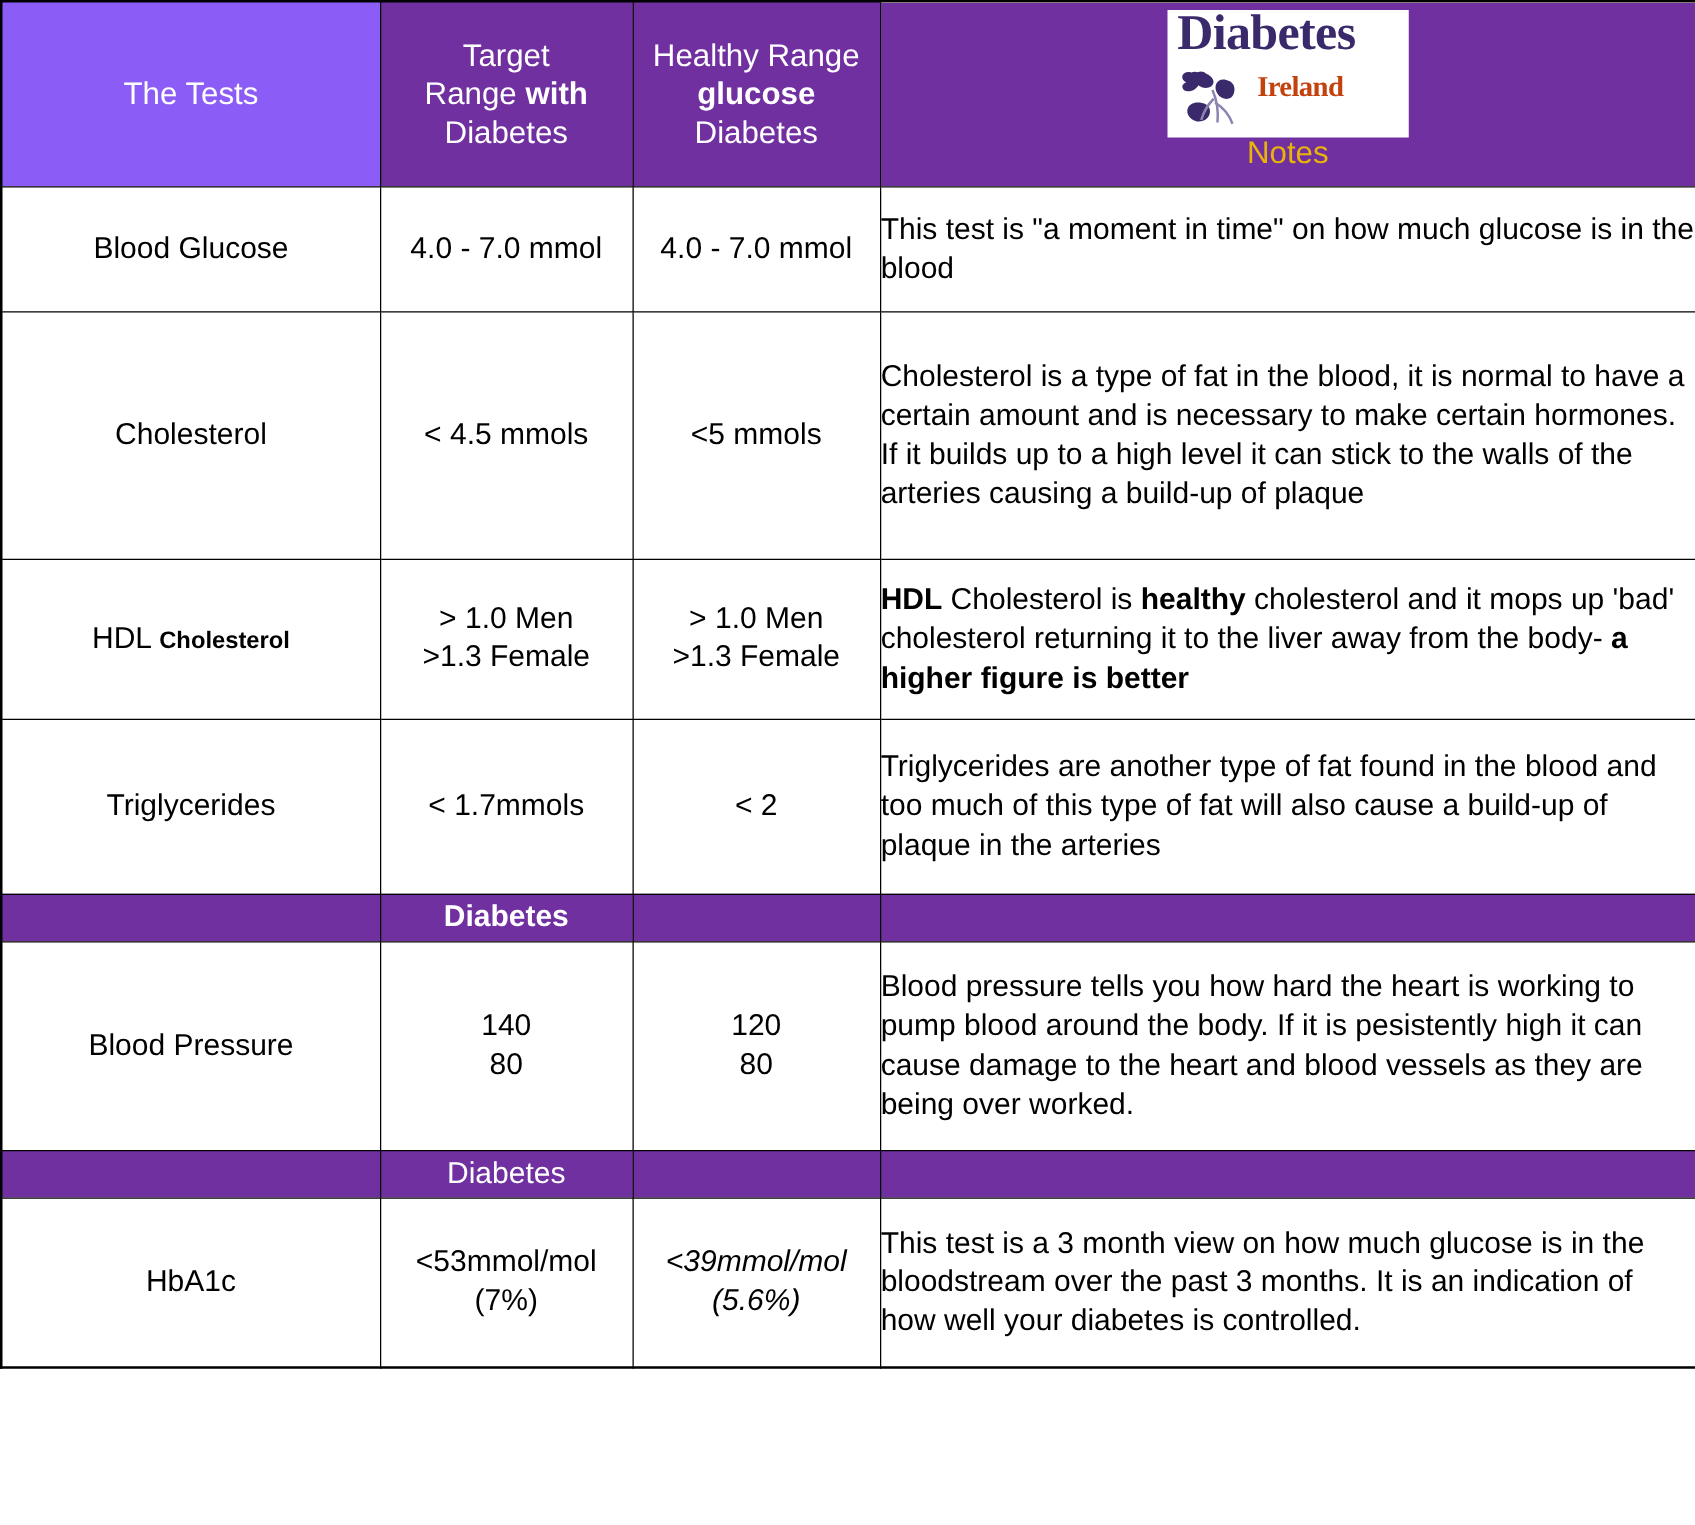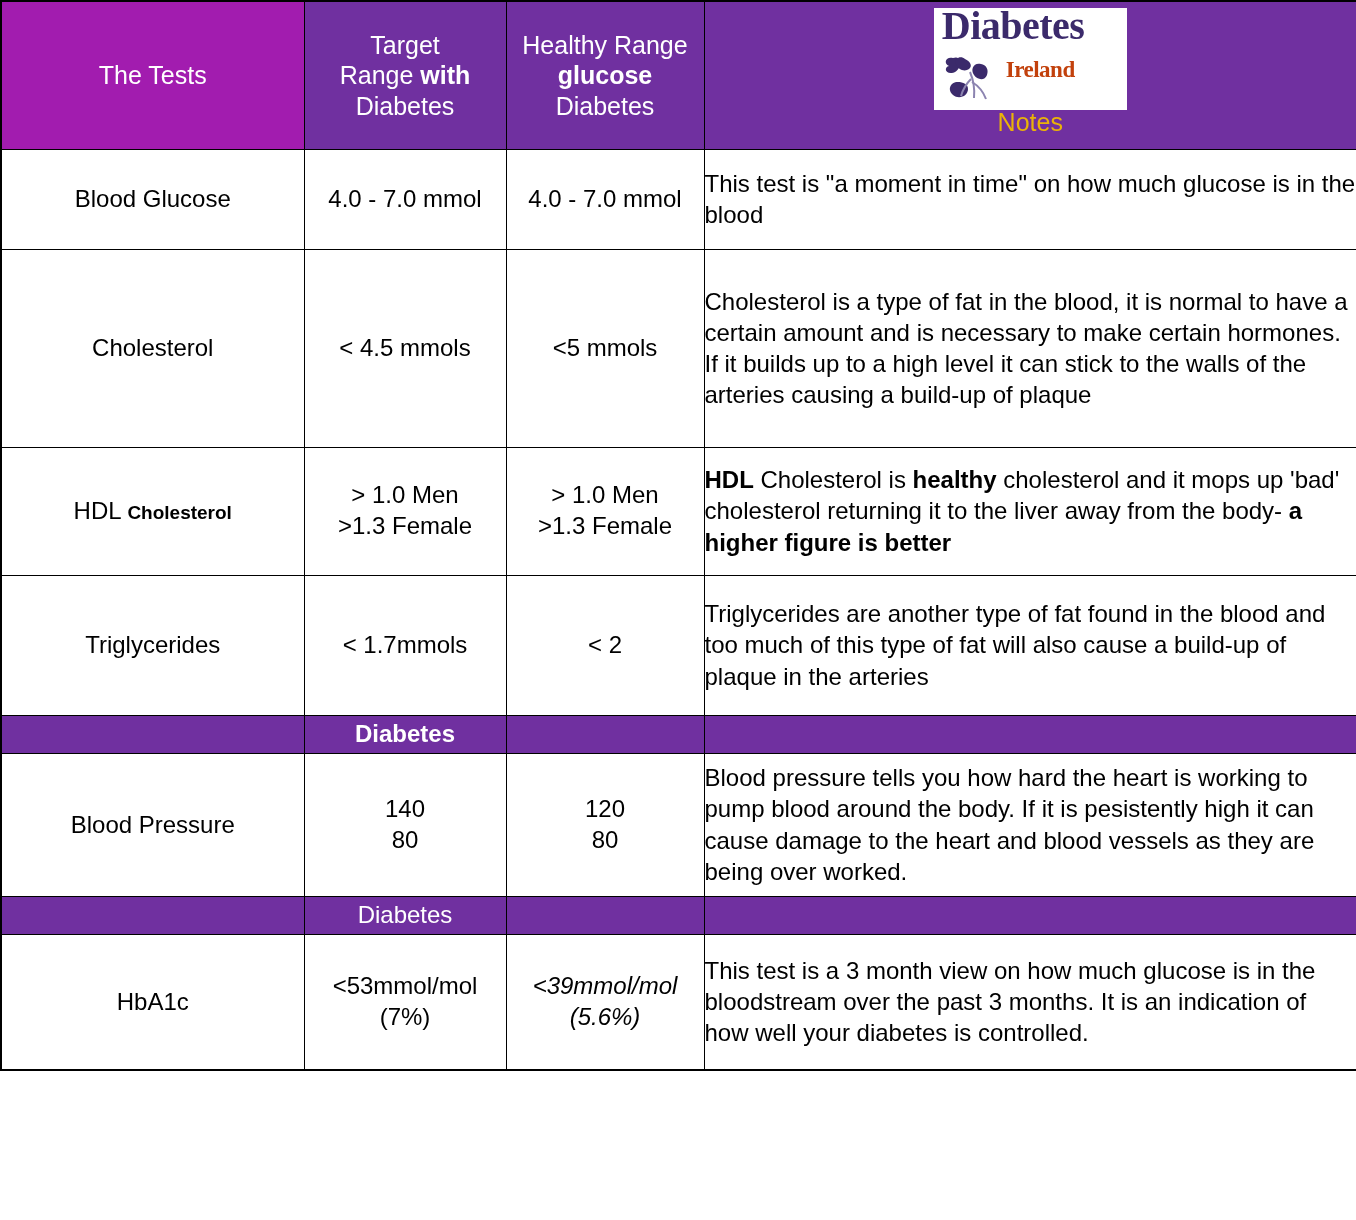--- a/index.html
+++ b/index.html
@@ -167,38 +167,38 @@
   }
   tr.band td.band-label-bold { font-weight: bold; }
   tr.band td.band-label-plain { font-weight: normal; }
 
   
   tr.r-glucose td      { height: 100px; }
   tr.r-cholesterol td  { height: 198px; }
   tr.r-ldl td          { height: 130px; }
   tr.r-hdl td          { height: 128px; }
   tr.r-trig td         { height: 140px; }
-  tr.r-bp td           { height: 143px; }
+  tr.r-bp td           { height: 167px; }
   tr.r-hba1c td        { height: 136px; }
 </style>
 </head>
 <body>
 
 <div class="sheet">
   <table class="tests">
     <colgroup>
       <col class="c-test">
       <col class="c-targ">
       <col class="c-heal">
       <col class="c-notes">
     </colgroup>
     <tbody>
 
       <tr class="header-row">
-        <td class="hdr-tests" style="background: #a21caf;">The Tests</td>
+        <td class="hdr-tests" style="background: #8b5cf6;">The Tests</td>
 
         <td class="hdr-col" style="background: rgb(112, 48, 160);">
           <span>Target</span><br>
           <span>Range </span><b>with</b><br>
           <span>Diabetes</span>
         </td>
 
         <td class="hdr-col" style="background: rgb(112, 48, 160);">
           <span>Healthy Range</span><br>
           <b>glucose</b><br>

